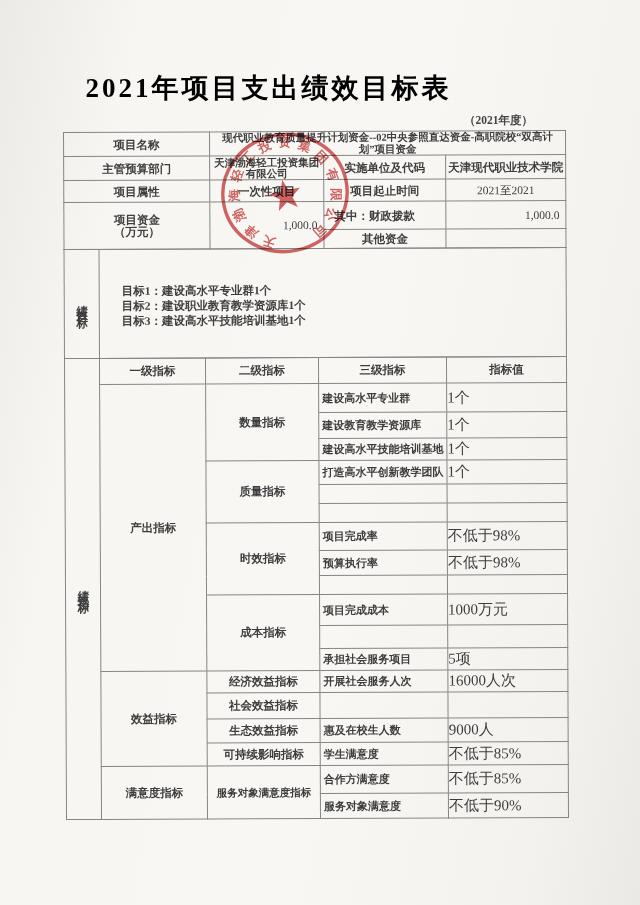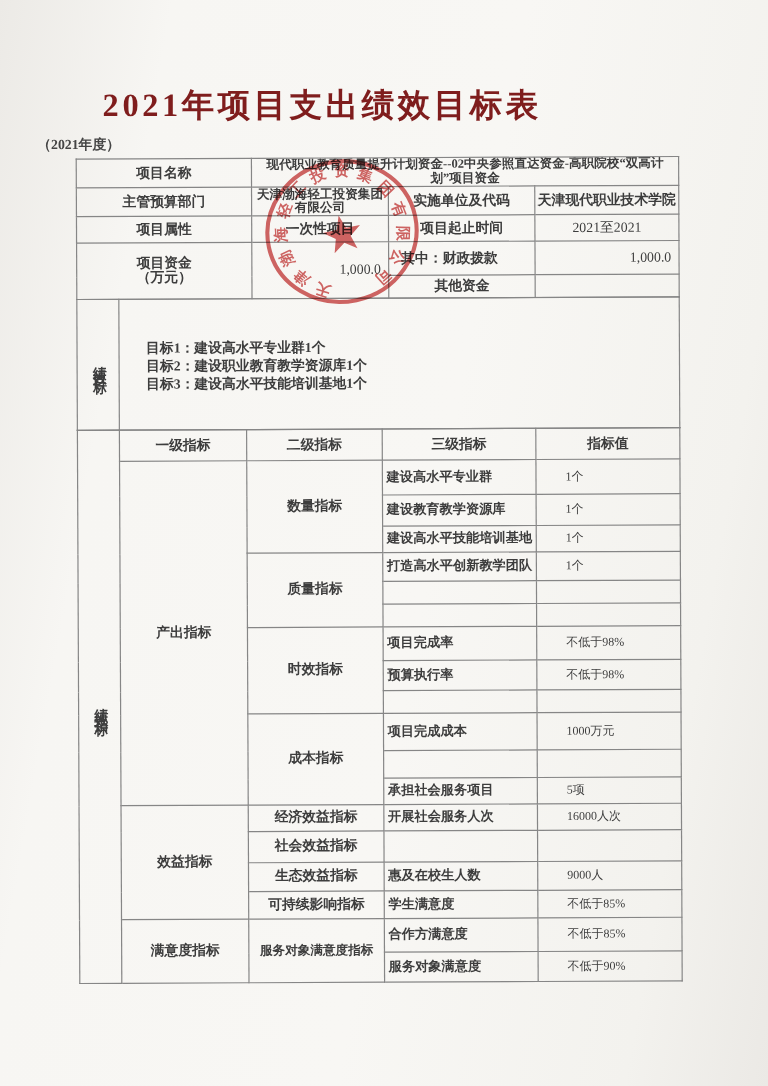--- a/index.html
+++ b/index.html
@@ -6,26 +6,26 @@
   body{
     width:640px;height:905px;position:relative;overflow:hidden;
     background:linear-gradient(100deg,#eceae6 0%,#f7f6f3 18%,#f8f7f4 55%,#f3f2ee 85%,#ebe9e5 100%);
     font-family:"Liberation Serif","DejaVu Serif",serif;
     color:#3d3d3d;
     -webkit-font-smoothing:antialiased;
   }
   .sheet{position:absolute;inset:0;}
   .page-title{
     position:absolute;top:70px;left:0;width:537px;
-    text-align:center;font-size:27px;font-weight:bold;color:#7f1d1d;
+    text-align:center;font-size:27px;font-weight:bold;color:#000000;
     letter-spacing:3px;
   }
   .page-subtitle{
     position:absolute;top:113px;left:63px;width:502px;margin-left:-32px;
-    text-align:left;font-size:11.5px;font-weight:bold;color:#454545;
+    text-align:right;font-size:11.5px;font-weight:bold;color:#454545;
   }
   .doc{position:absolute;left:63px;top:131px;width:502px;transform:rotate(-0.25deg);transform-origin:50% 0;}
   table{border-collapse:collapse;table-layout:fixed;width:502px;}
   td{border:1px solid #868686;font-size:11.5px;padding:0 2px;overflow:hidden;vertical-align:middle;}
   .tB,.tC{margin-top:-1px;}
   .lbl{font-weight:bold;text-align:center;line-height:12px;}
   .val{text-align:center;line-height:12px;margin-top:36px;}
   .small{font-size:10.5px;line-height:11px;}
   .name-val{font-size:10.5px;line-height:11.5px;text-align:center;font-weight:bold;padding:0 4px;}
   .left{text-align:left;padding-left:10px;margin-top:22px;}
@@ -36,21 +36,21 @@
     margin:0 auto;display:block;
   }
   .vcell{text-align:center;vertical-align:middle;}
   .goal-content{
     vertical-align:top;text-align:left;padding:34px 8px 0 22px;
     font-weight:bold;font-size:11.5px;line-height:15px;
   }
   .c-h{font-weight:bold;text-align:center;}
   .c-l1,.c-l2{font-weight:bold;text-align:center;line-height:13px;}
   .c-l3{font-weight:bold;text-align:left;padding:1px 3px;line-height:11px;font-size:11px;}
-  .c-v{text-align:left;padding-left:24px;font-size:10px;line-height:11px;}
+  .c-v{text-align:left;padding-left:0;font-size:15px;line-height:11px;}
   
   .stamp{
     position:absolute;left:212px;top:120px;width:146px;height:146px;
     color:#c8403f;opacity:0.8;transform:rotate(-12deg);
     mix-blend-mode:multiply;pointer-events:none;
   }
   .stamp svg{width:100%;height:100%;}
   .seal-char{
     fill:currentColor;font-size:13px;font-weight:bold;
     text-anchor:middle;font-family:"Liberation Serif","DejaVu Serif",serif;

